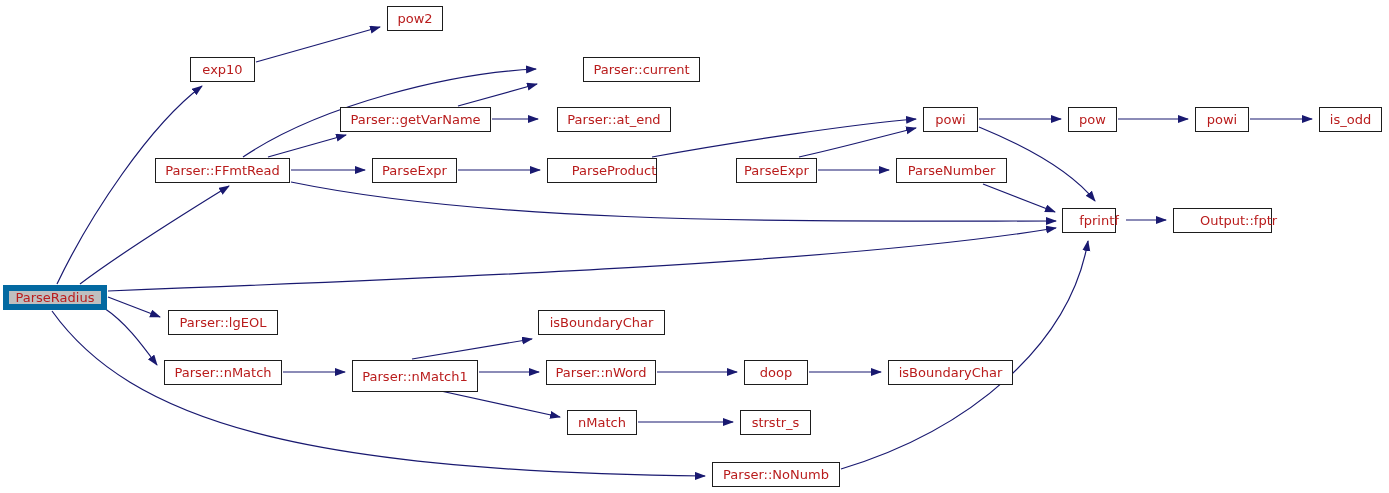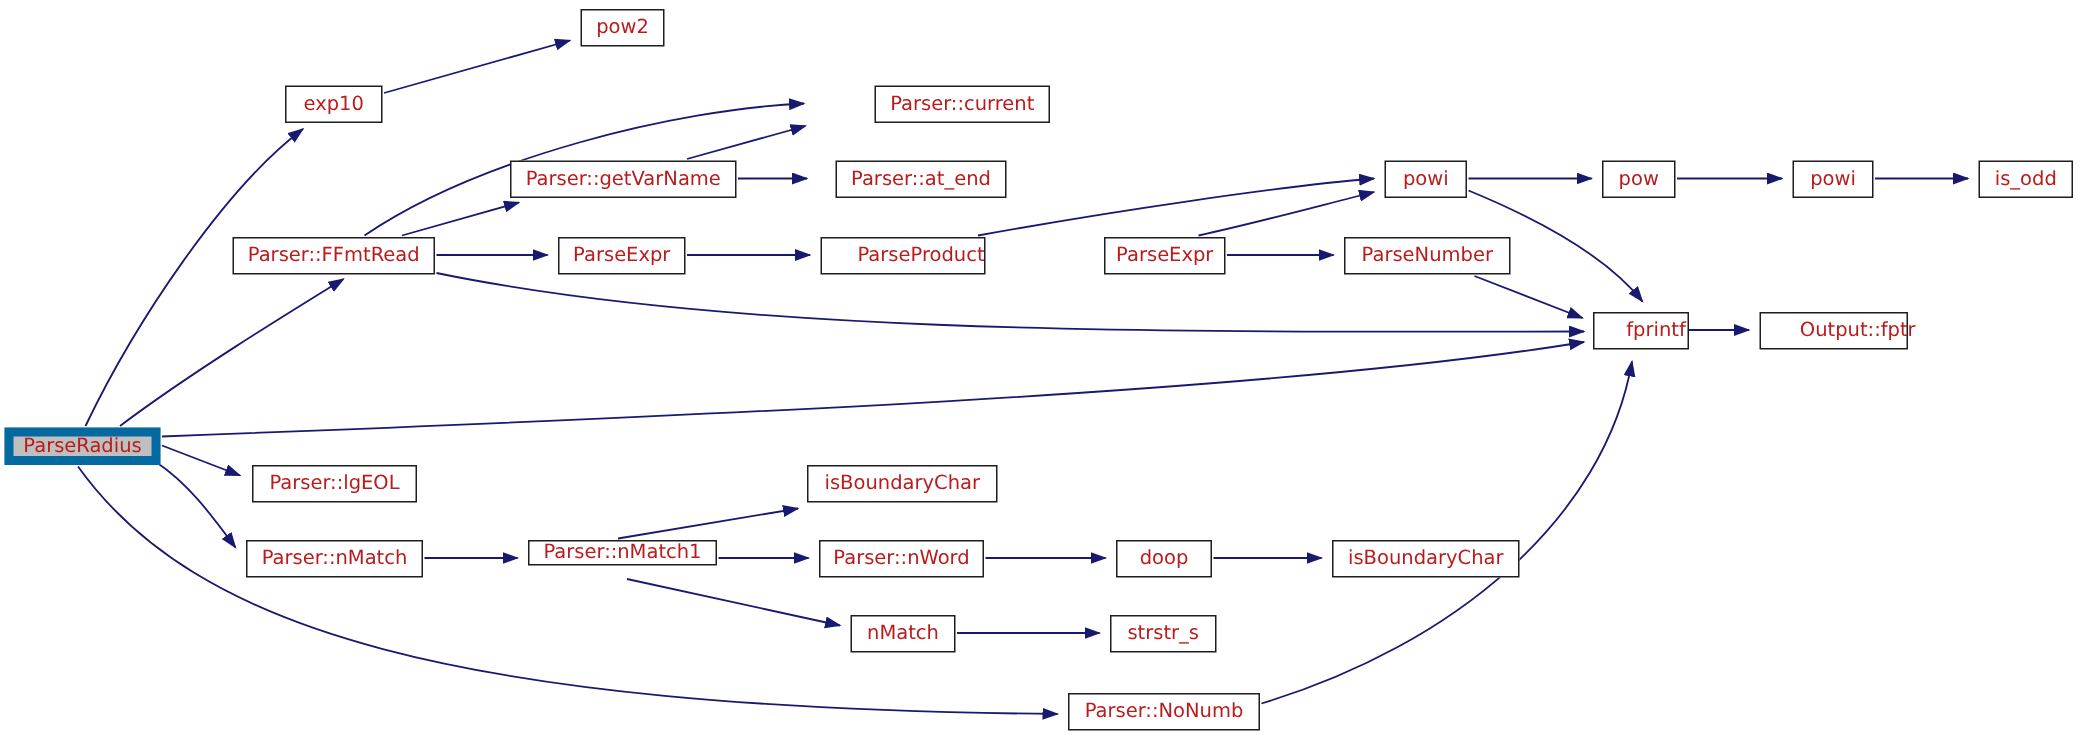--- a/index.html
+++ b/index.html
@@ -89,25 +89,25 @@
   <div class="node" style="left:340px; top:107px; width:151px; height:25px;">Parser::getVarName</div>
   <div class="node" style="left:545px; top:107px; width:114px; height:25px;margin-left:12px;">Parser::at_end</div>
   <div class="node" style="left:372px; top:158px; width:85px;  height:25px;">ParseExpr</div>
   <div class="node" style="left:547px; top:158px; width:110px; height:25px;padding-left:24px;">ParseProduct</div>
   <div class="node" style="left:736px; top:158px; width:81px;  height:25px;">ParseExpr</div>
   <div class="node" style="left:896px; top:158px; width:111px; height:25px;">ParseNumber</div>
   <div class="node" style="left:923px; top:107px; width:55px;  height:25px;">powi</div>
   <div class="node" style="left:1068px;top:107px; width:49px;  height:25px;">pow</div>
   <div class="node" style="left:1195px;top:107px; width:54px;  height:25px;">powi</div>
   <div class="node" style="left:1319px;top:107px; width:63px;  height:25px;">is_odd</div>
-  <div class="node" style="left:1062px;top:208px; width:64px;  height:25px;padding-left:20px;">fprintf</div>
+  <div class="node" style="left:1062px;top:208px; width:54px;  height:25px;padding-left:20px;">fprintf</div>
   <div class="node" style="left:1173px;top:208px; width:99px;  height:25px;padding-left:32px;">Output::fptr</div>
   <div class="node" style="left:164px; top:360px; width:118px; height:25px;">Parser::nMatch</div>
   <div class="node" style="left:168px; top:310px; width:110px; height:25px;">Parser::lgEOL</div>
-  <div class="node" style="left:352px; top:360px; width:126px; height:17px;">Parser::nMatch1</div>
+  <div class="node" style="left:352px; top:360px; width:126px; height:32px;">Parser::nMatch1</div>
   <div class="node" style="left:538px; top:310px; width:127px; height:25px;">isBoundaryChar</div>
   <div class="node" style="left:546px; top:360px; width:110px; height:25px;">Parser::nWord</div>
   <div class="node" style="left:567px; top:410px; width:70px;  height:25px;">nMatch</div>
   <div class="node" style="left:744px; top:360px; width:64px;  height:25px;">doop</div>
   <div class="node" style="left:888px; top:360px; width:125px; height:25px;">isBoundaryChar</div>
   <div class="node" style="left:740px; top:410px; width:71px;  height:25px;">strstr_s</div>
   <div class="node" style="left:712px; top:462px; width:128px; height:25px;">Parser::NoNumb</div>
 
 </div>
 

